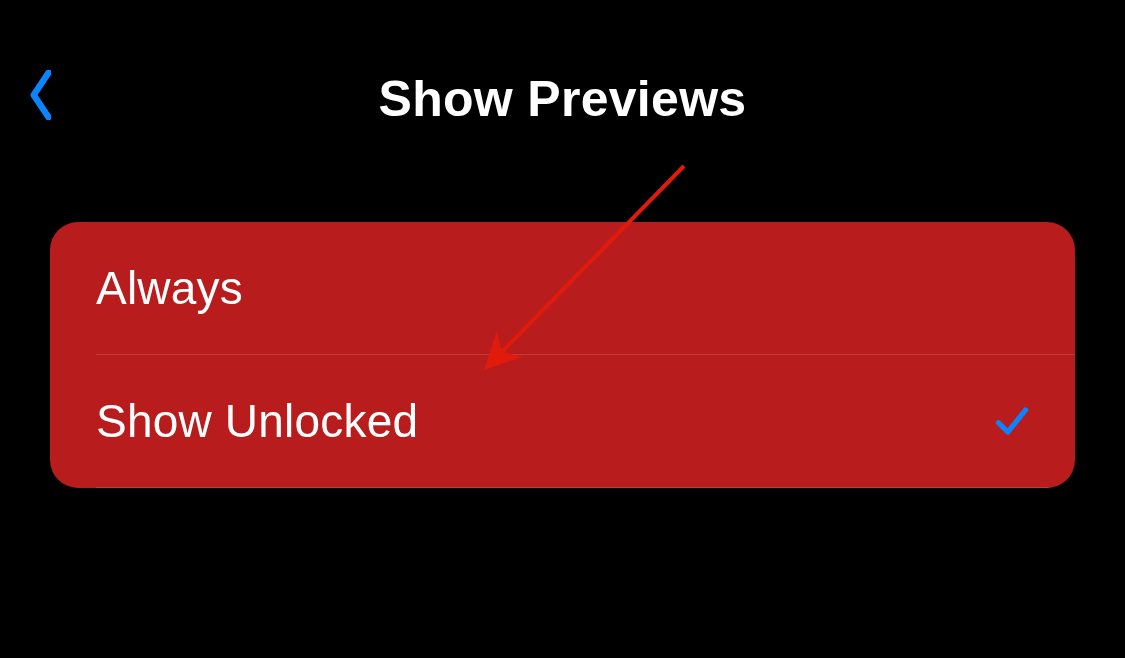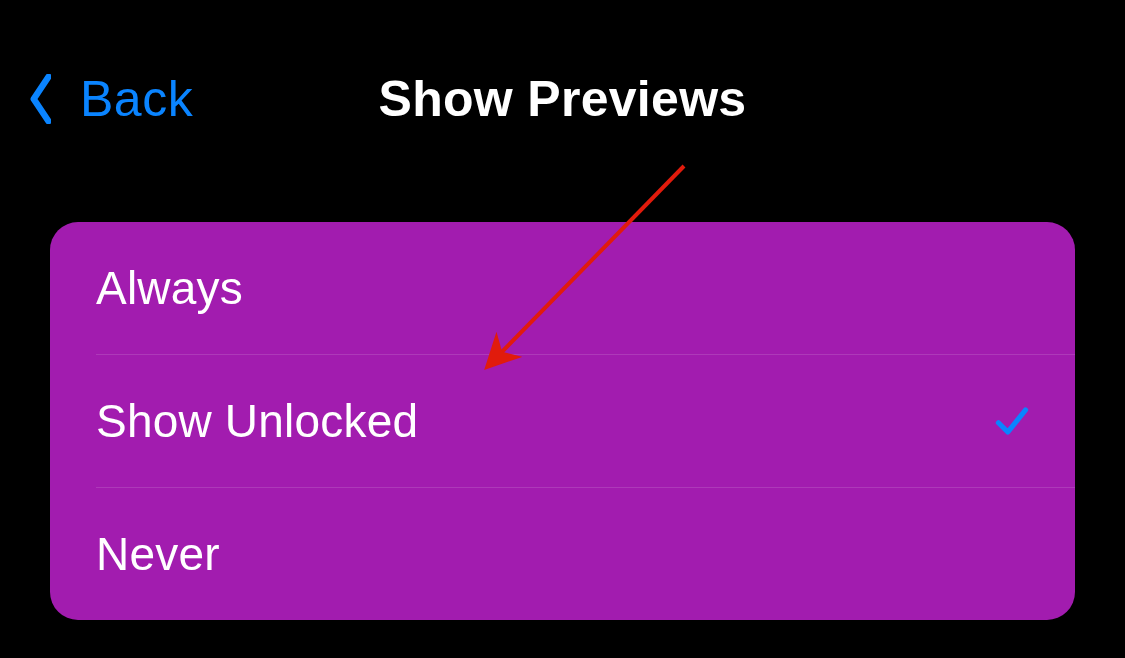--- a/index.html
+++ b/index.html
@@ -59,21 +59,21 @@
       font-weight: 600;
       color: #ffffff;
       letter-spacing: 0.3px;
     }
 
     .list-group {
       position: absolute;
       left: 50px;
       right: 50px;
       top: 222px;
-      background: #a21caf;
+      background: #b91c1c;
       border-radius: 28px;
       overflow: hidden;
     }
 
     .list-row {
       height: 132px;
       display: flex;
       align-items: center;
       justify-content: space-between;
       padding: 0 46px;
@@ -109,21 +109,20 @@
 </head>
 <body>
 
 <div class="nav-bar">
   <div class="back-button">
     <span class="chev">
       <svg viewBox="0 0 17 40" width="21" height="50">
         <polyline points="15,2 3,20 15,38" fill="none" stroke="#0a84ff" stroke-width="5.2" stroke-linecap="round" stroke-linejoin="round"></polyline>
       </svg>
     </span>
-    <span class="back-label">Back</span>
   </div>
   <div class="page-title">Show Previews</div>
 </div>
 
 <div class="list-group">
 
   <div class="list-row">
     <span class="row-label">Always</span>
 
   </div>
@@ -134,24 +133,20 @@
     <span class="row-label">Show Unlocked</span>
     <span class="check">
       <svg viewBox="0 0 40 40" width="36" height="36">
         <polyline points="4,22 15,33 36,7" fill="none" stroke="#0a84ff" stroke-width="6" stroke-linecap="round" stroke-linejoin="round"></polyline>
       </svg>
     </span>
   </div>
 
   <div class="separator"></div>
 
-  <div class="list-row">
-    <span class="row-label">Never</span>
-
-  </div>
 
 </div>
 
 <svg class="annotation-arrow" width="1125" height="658">
   <defs>
     <marker id="arrowhead" markerWidth="9" markerHeight="9" refX="6.2" refY="4.5" orient="auto">
       <path d="M0,0 L9,4.5 L0,9 L2.6,4.5 Z" fill="#e11b0c"></path>
     </marker>
   </defs>
   <line x1="684" y1="166" x2="492" y2="362" stroke="#e11b0c" stroke-width="4" marker-end="url(#arrowhead)"></line>

